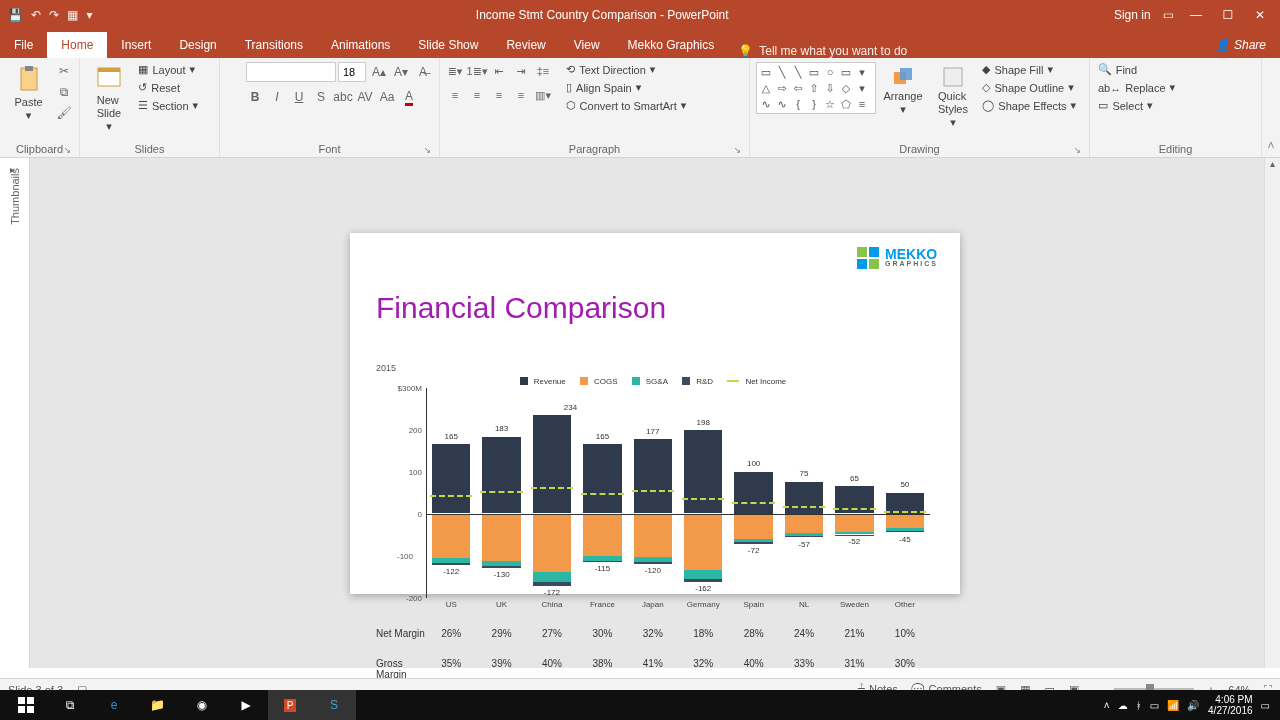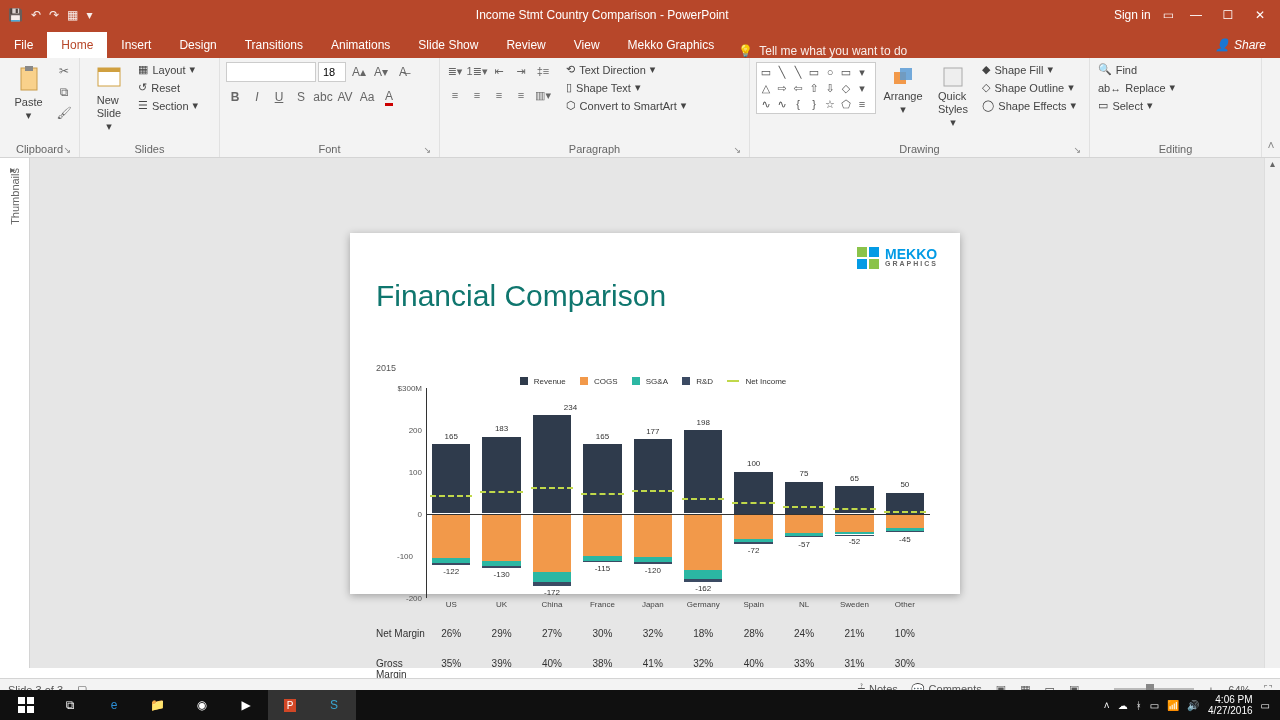--- a/index.html
+++ b/index.html
@@ -40,21 +40,21 @@
 .canvas{flex:1;display:flex;align-items:center;justify-content:center;position:relative;}
 .slide{width:610px;height:361px;background:#fff;box-shadow:0 2px 8px rgba(0,0,0,.3);padding:18px 26px;position:relative;}
 .logo{position:absolute;top:14px;right:22px;display:flex;align-items:center;gap:6px;}
 .logo .sq{display:grid;grid-template-columns:10px 10px;grid-template-rows:10px 10px;gap:2px;}
 .logo .sq div:nth-child(1){background:#8bc34a;}
 .logo .sq div:nth-child(2){background:#039be5;}
 .logo .sq div:nth-child(3){background:#039be5;}
 .logo .sq div:nth-child(4){background:#8bc34a;}
 .logo .txt{font-size:14px;font-weight:600;color:#039be5;line-height:.9;}
 .logo .txt small{display:block;font-size:7px;letter-spacing:2px;color:#666;}
-.slide h1{font-size:30px;font-weight:400;color:#0f766e;margin-top:28px;}
+.slide h1{font-size:30px;font-weight:400;color:#a21caf;margin-top:40px;}
 .chart{position:absolute;left:26px;right:26px;top:130px;bottom:18px;}
 .chart .year{font-size:9px;color:#555;}
 .chart .legend{font-size:8px;color:#333;text-align:center;margin:4px 0 2px;}
 .chart .legend span{margin:0 4px;}
 .chart .legend .sw{display:inline-block;width:8px;height:8px;vertical-align:middle;margin-right:2px;}
 .plot{position:relative;height:210px;margin-left:50px;margin-right:4px;}
 .plot .axis{position:absolute;left:0;top:0;bottom:0;border-left:1px solid #333;}
 .plot .zero{position:absolute;left:0;right:0;border-top:1px solid #333;}
 .plot .tick{position:absolute;left:-38px;font-size:8px;color:#555;width:34px;text-align:right;transform:translateY(-50%);}
 .bars{position:absolute;left:0;right:0;top:0;bottom:0;display:flex;}
@@ -151,21 +151,21 @@
       <div class="col">
         <div class="smallbtn">▦ <span>Layout</span> ▾</div>
         <div class="smallbtn">↺ <span>Reset</span></div>
         <div class="smallbtn">☰ <span>Section</span> ▾</div>
       </div>
     </div>
     <div class="label">Slides</div>
   </div>
   <div class="group" style="width:220px">
     <div class="body">
-        <div class="col" style="gap:6px;width:100%;">
+        <div class="col" style="gap:6px;width:100%;margin-left:20px;">
       <div class="row">
         <div class="fontbox">
               <input class="fontname" style="">
               <input class="fontsize" value="18" style="">
             </div>
         <div class="ib">A▴</div>
         <div class="ib">A▾</div>
         <div class="ib">A̶</div>
       </div>
       <div class="row">
@@ -203,21 +203,21 @@
         <div class="row">
           <div class="ib">≡</div>
           <div class="ib">≡</div>
           <div class="ib">≡</div>
           <div class="ib">≡</div>
           <div class="ib">▥▾</div>
         </div>
       </div>
       <div class="col" style="margin-left:8px;">
         <div class="smallbtn">⟲ <span>Text Direction</span> ▾</div>
-        <div class="smallbtn">▯ <span>Shape Text</span> ▾</div>
+        <div class="smallbtn">▯ <span>Align Spain</span> ▾</div>
         <div class="smallbtn">⬡ <span>Convert to SmartArt</span> ▾</div>
       </div>
     </div>
     <div class="label"><span>Paragraph</span><span class="dlg">↘</span></div>
   </div>
   <div class="group" style="width:340px">
     <div class="body">
       <div class="shapes-gallery">
         <span>▭</span>
           <span>╲</span>

